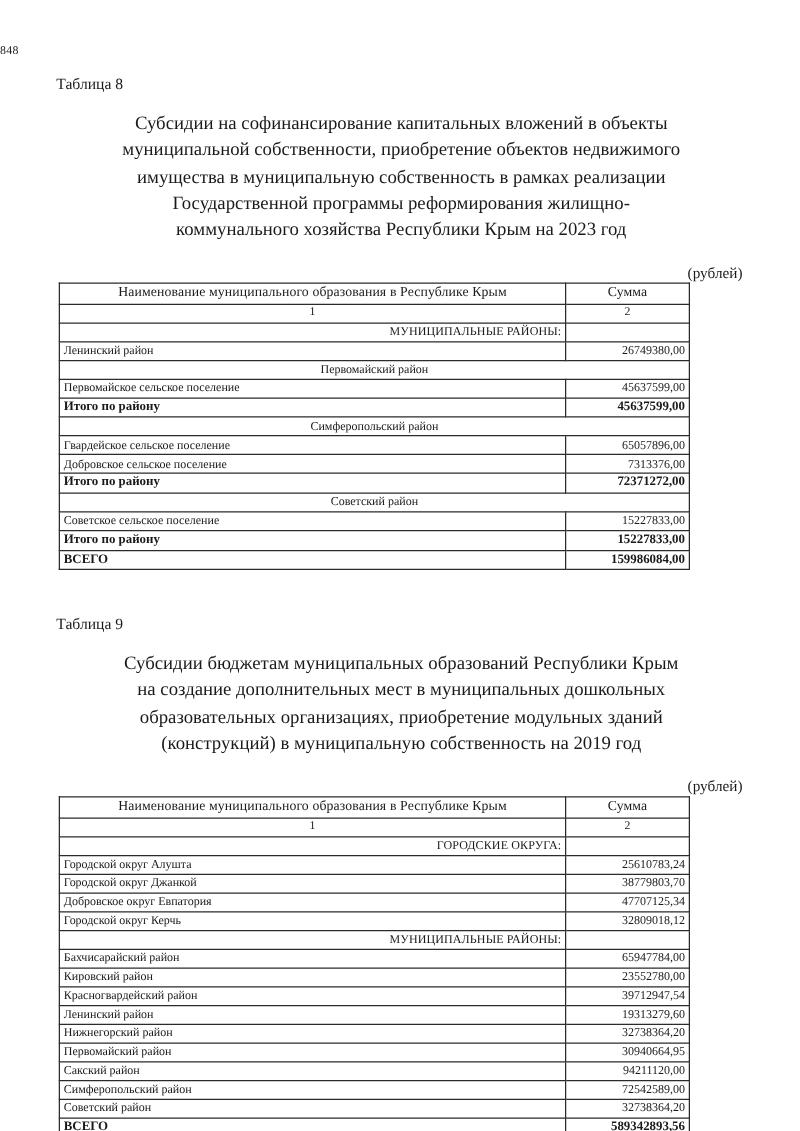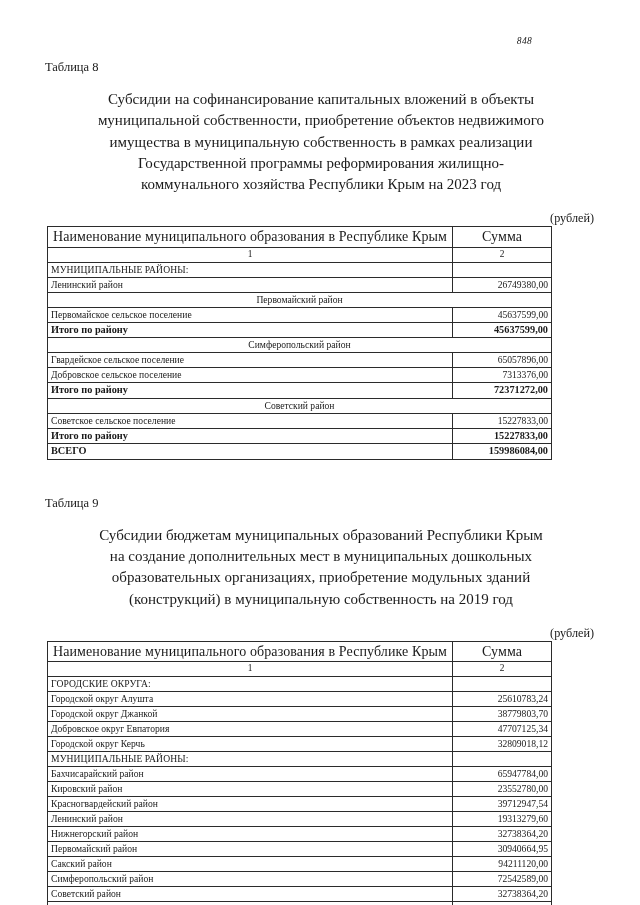--- a/index.html
+++ b/index.html
@@ -19,24 +19,23 @@
     position: relative;
     width: 640px;
     height: 905px;
     box-sizing: border-box;
   }
   .page-number {
     position: absolute;
     top: 36px;
     left: 0;
     width: 532px;
-    text-align: right;
+    text-align: left;
     font-size: 9.5px;
     letter-spacing: 0.3px;
-    font-style: italic;
   }
   .content {
     position: absolute;
     top: 60px;
     left: 45px;
     width: 552px;
   }
   .table-caption {
     text-align: left;
     font-size: 12.5px;
@@ -70,31 +69,31 @@
     padding: 1px 3px;
     font-size: 9.6px;
     font-weight: normal;
     line-height: 1.22;
     vertical-align: middle;
     height: 12px;
     overflow: hidden;
     white-space: nowrap;
   }
   table.budget th.hdr {
-    font-size: 14px;
+    font-size: 11px;
     letter-spacing: 0.1px;
   }
   table.budget td.colnum {
     text-align: center;
     font-size: 9.4px;
   }
   td.name { text-align: left; }
   td.sum  { text-align: right; padding-right: 4px; }
   td.groupcap {
-    text-align: left;
+    text-align: right;
     font-size: 10.4px;
     letter-spacing: 0.1px;
   }
   td.district {
     text-align: center;
     font-size: 10.2px;
   }
   tr.total td {
     font-weight: bold;
     font-size: 10.3px;

